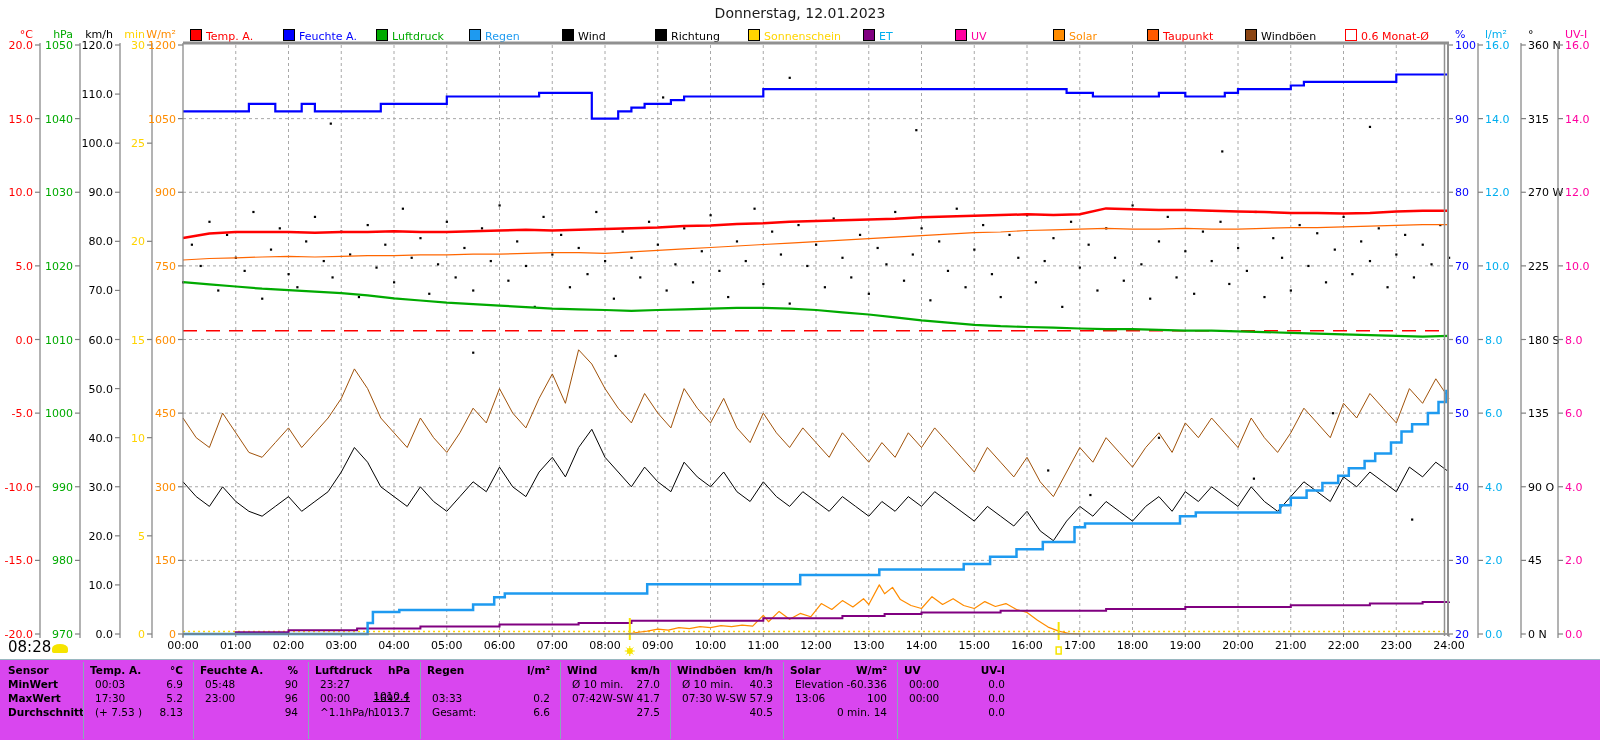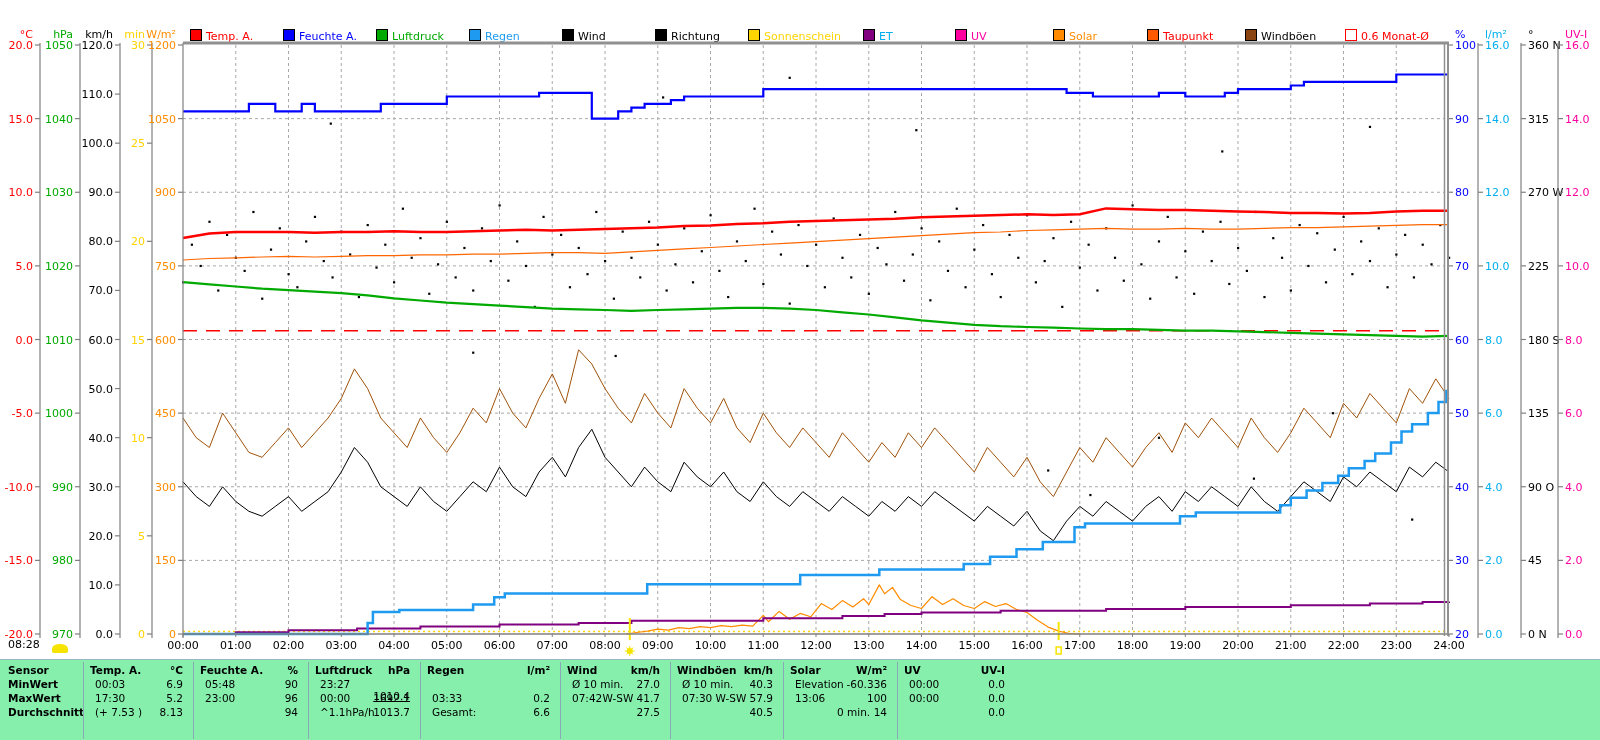--- a/index.html
+++ b/index.html
@@ -6,34 +6,35 @@
   .page{position:relative;width:1600px;height:740px;background:#ffffff;
         font-family:"DejaVu Sans",sans-serif;overflow:hidden;}
   .title{position:absolute;top:5px;left:0;width:1600px;text-align:center;
          font-size:14px;color:#1a1a1a;}
   #legend{position:absolute;top:29px;left:0;width:1600px;height:16px;}
   .legend-item{position:absolute;top:0;height:14px;font-size:11px;white-space:nowrap;}
   .legend-item .sq{display:inline-block;width:10px;height:10px;border:1px solid #000;
                    vertical-align:-1px;margin-right:4px;}
   .legend-item .sq.outline{border:1px solid #FF0000;background:#fff;}
   #chart-svg{position:absolute;top:0;left:0;}
-  .sunrise-note{position:absolute;left:8px;top:638px;font-size:11px;color:#000;}
+  .sunrise-note{position:absolute;left:8px;top:638px;font-size:15px;color:#000;}
   .sun-blob{position:absolute;left:52px;top:644px;width:16px;height:9px;background:#F6E400;
             border-radius:60% 60% 25% 25%;}
-  .stats-table{position:absolute;left:0;top:659px;width:1600px;height:81px;background:#86efac;
+  .stats-table{position:absolute;left:0;top:659px;width:1600px;height:81px;background:#d946ef;
                border-top:1px solid #9ab8c0;font-size:10.5px;color:#000;}
   .stats-table .sep{position:absolute;top:2px;bottom:2px;width:1px;background:#8aa8b8;}
   .stats-table .cell{position:absolute;white-space:nowrap;line-height:13px;}
   .bold{font-weight:bold;}
   .ra{text-align:right;}
 </style>
 </head>
 <body>
 
 <div class="page">
+  <div class="title">Donnerstag, 12.01.2023</div>
   <div id="legend">
       <div class="legend-item" style="left: 190px;"><span class="sq" style="background: rgb(255, 0, 0);"></span><span style="color: rgb(255, 0, 0);">Temp. A.</span></div>
       <div class="legend-item" style="left: 283px;"><span class="sq" style="background: rgb(0, 0, 255);"></span><span style="color: rgb(0, 0, 255);">Feuchte A.</span></div>
       <div class="legend-item" style="left: 376px;"><span class="sq" style="background: rgb(0, 170, 0);"></span><span style="color: rgb(0, 170, 0);">Luftdruck</span></div>
       <div class="legend-item" style="left: 469px;"><span class="sq" style="background: rgb(30, 154, 240);"></span><span style="color: rgb(30, 154, 240);">Regen</span></div>
       <div class="legend-item" style="left: 562px;"><span class="sq" style="background: rgb(0, 0, 0);"></span><span style="color: rgb(0, 0, 0);">Wind</span></div>
       <div class="legend-item" style="left: 655px;"><span class="sq" style="background: rgb(0, 0, 0);"></span><span style="color: rgb(0, 0, 0);">Richtung</span></div>
       <div class="legend-item" style="left: 748px;"><span class="sq" style="background: rgb(255, 212, 0);"></span><span style="color: rgb(255, 212, 0);">Sonnenschein</span></div>
       <div class="legend-item" style="left: 863px;"><span class="sq" style="background: rgb(128, 0, 128);"></span><span style="color: rgb(0, 174, 239);">ET</span></div>
       <div class="legend-item" style="left: 955px;"><span class="sq" style="background: rgb(255, 0, 160);"></span><span style="color: rgb(255, 0, 160);">UV</span></div>

